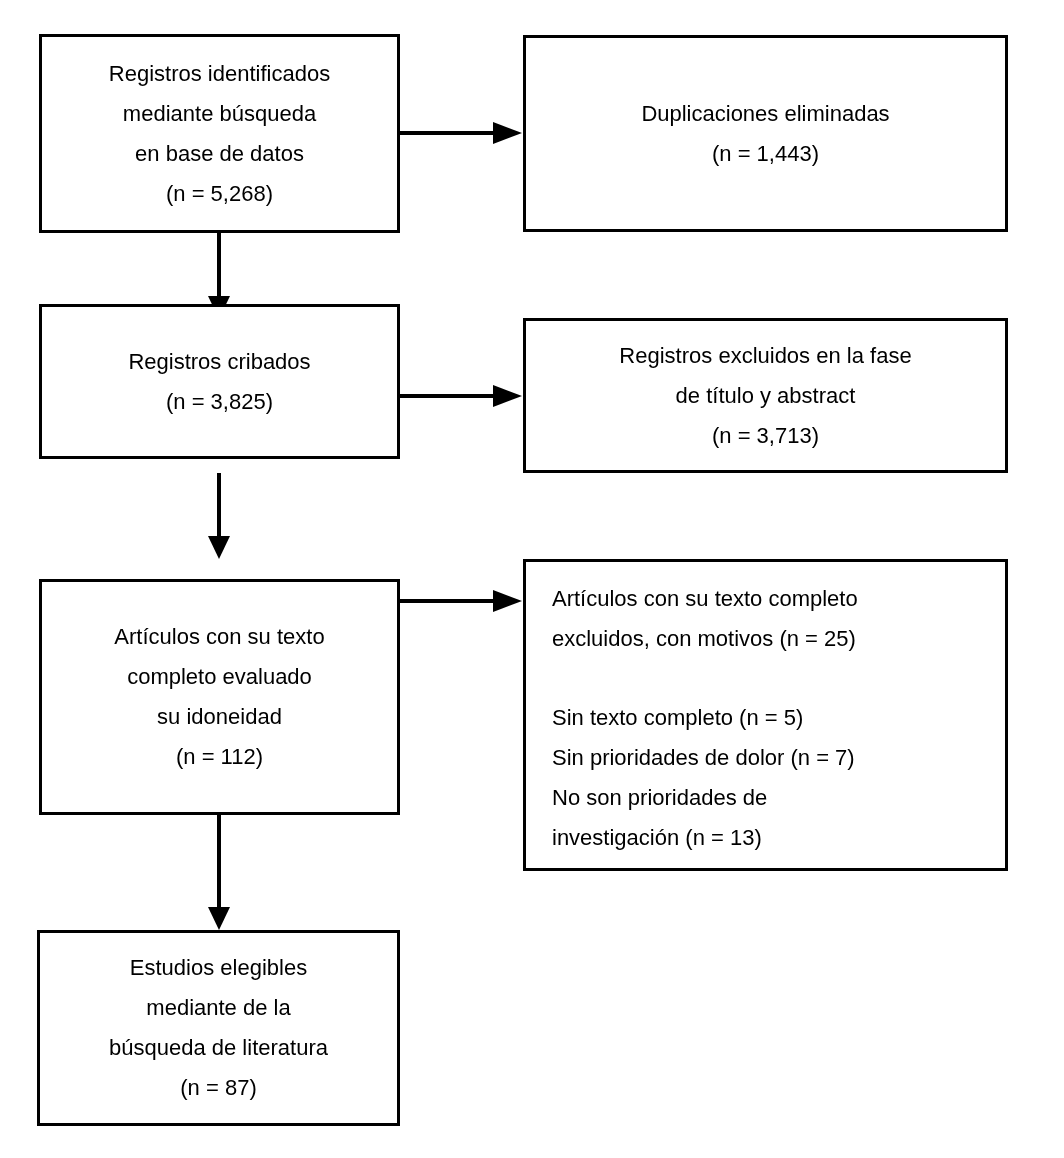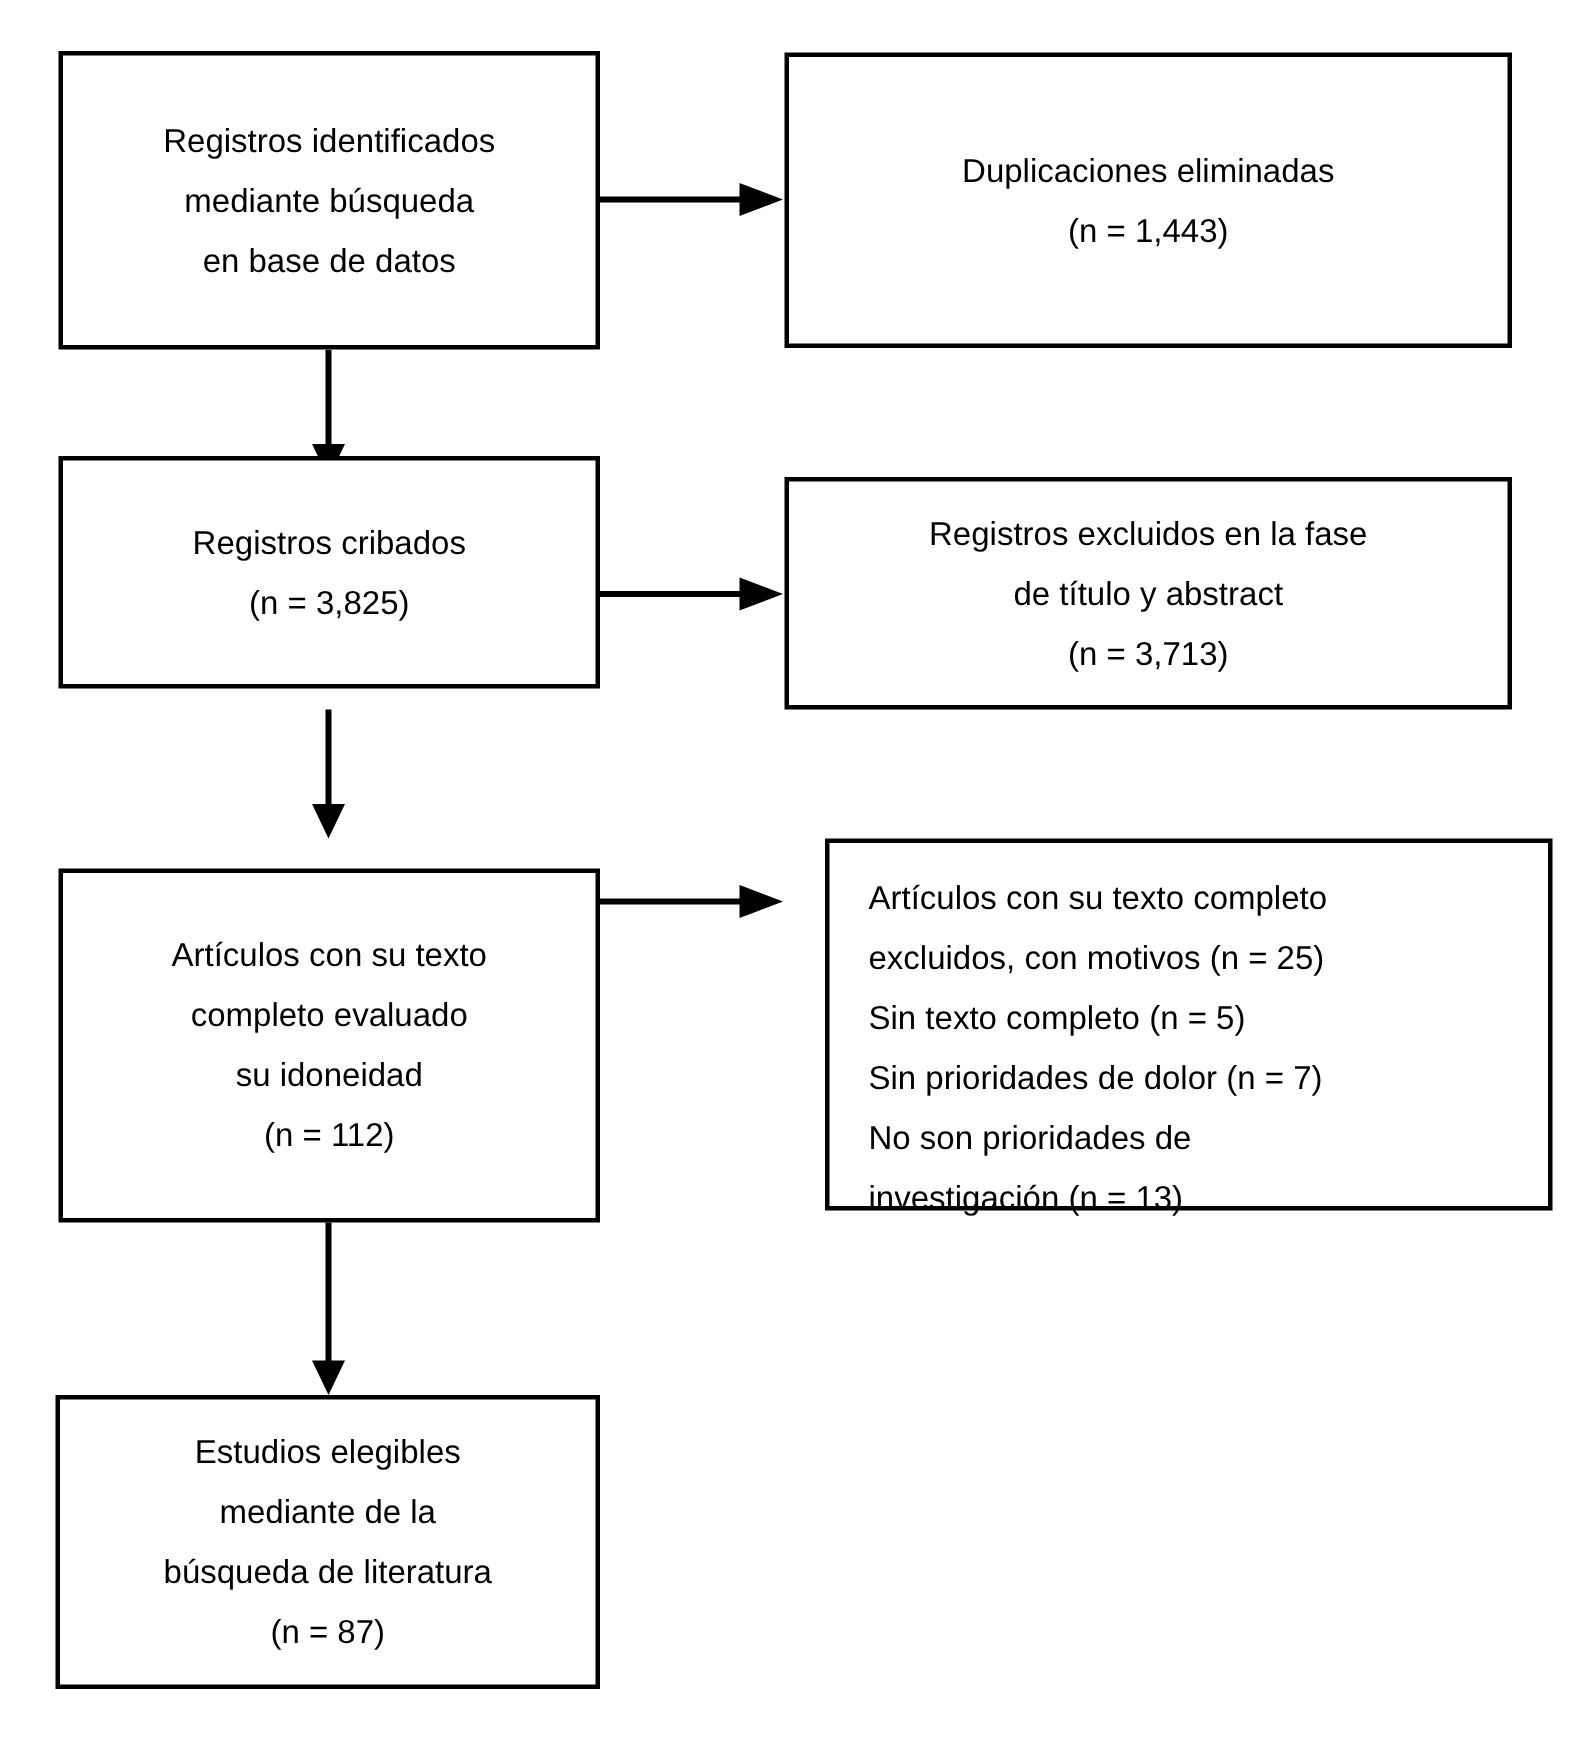--- a/index.html
+++ b/index.html
@@ -90,20 +90,21 @@
     <g>
       <line x1="219" y1="795" x2="219" y2="909" stroke="#000" stroke-width="4"></line>
       <polygon points="208,907 230,907 219,930" fill="#000"></polygon>
     </g>
   </svg>
 
   <div class="flow-box centered" style="left:39px; top:34px; width:361px; height:199px;">
     <span class="line-text">Registros identificados</span>
     <span class="line-text">mediante búsqueda</span>
     <span class="line-text">en base de datos</span>
+    <span class="line-text">(n = 5,268)</span>
   </div>
 
   <div class="flow-box centered" style="left:523px; top:35px; width:485px; height:197px;">
     <span class="line-text">Duplicaciones eliminadas</span>
     <span class="line-text">(n = 1,443)</span>
   </div>
 
   <div class="flow-box centered" style="left:39px; top:304px; width:361px; height:155px;">
     <span class="line-text">Registros cribados</span>
     <span class="line-text">(n = 3,825)</span>
@@ -115,21 +116,21 @@
     <span class="line-text">(n = 3,713)</span>
   </div>
 
   <div class="flow-box centered" style="left:39px; top:559px; width:361px; height:236px;margin-top:20px;">
     <span class="line-text">Artículos con su texto</span>
     <span class="line-text">completo evaluado</span>
     <span class="line-text">su idoneidad</span>
     <span class="line-text">(n = 112)</span>
   </div>
 
-  <div class="flow-box left-aligned" style="left:550px; top:559px; width:485px; height:248px;">
+  <div class="flow-box left-aligned" style="left:523px; top:559px; width:485px; height:312px;">
     <span class="line-text">Artículos con su texto completo</span>
     <span class="line-text">excluidos, con motivos (n = 25)</span>
     <span class="line-text blank"></span>
     <span class="line-text">Sin texto completo (n = 5)</span>
     <span class="line-text">Sin prioridades de dolor (n = 7)</span>
     <span class="line-text">No son prioridades de</span>
     <span class="line-text">investigación (n = 13)</span>
   </div>
 
   <div class="flow-box centered" style="left:37px; top:930px; width:363px; height:196px;">

